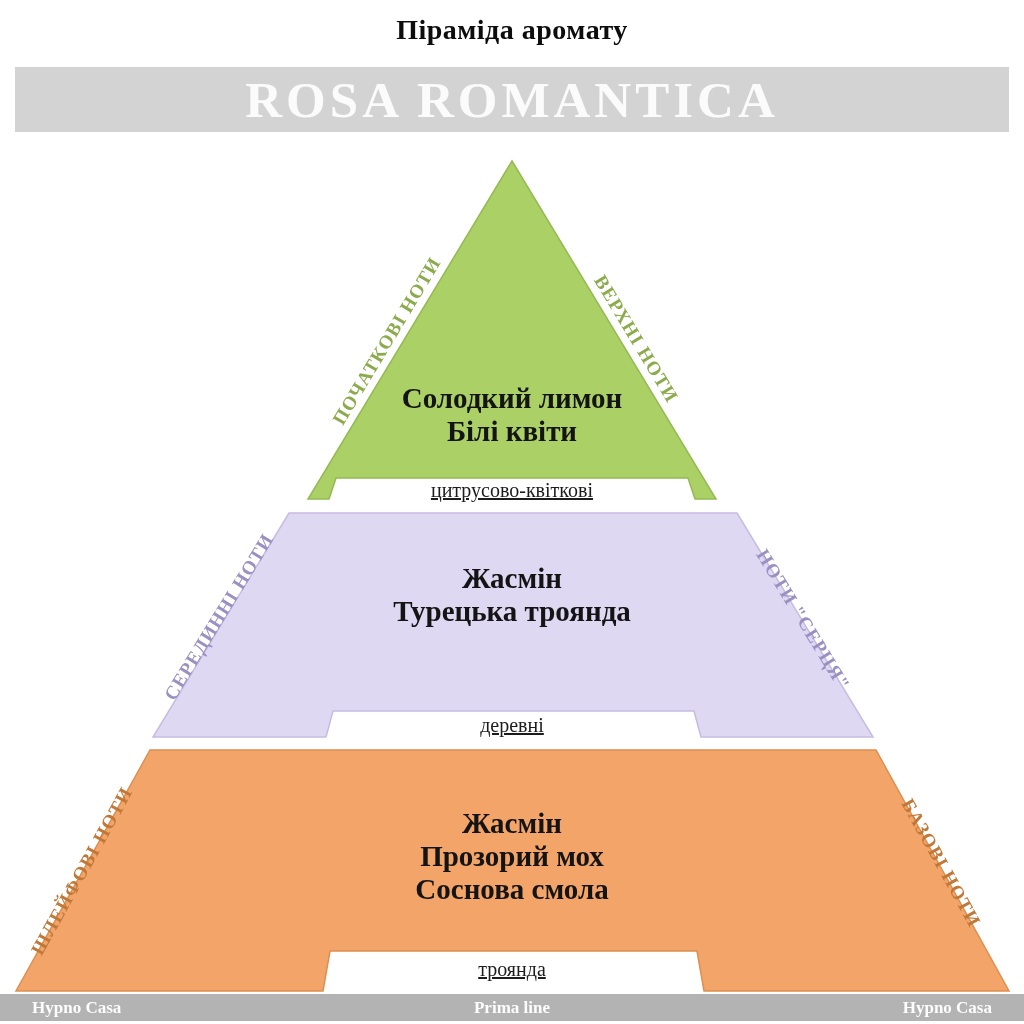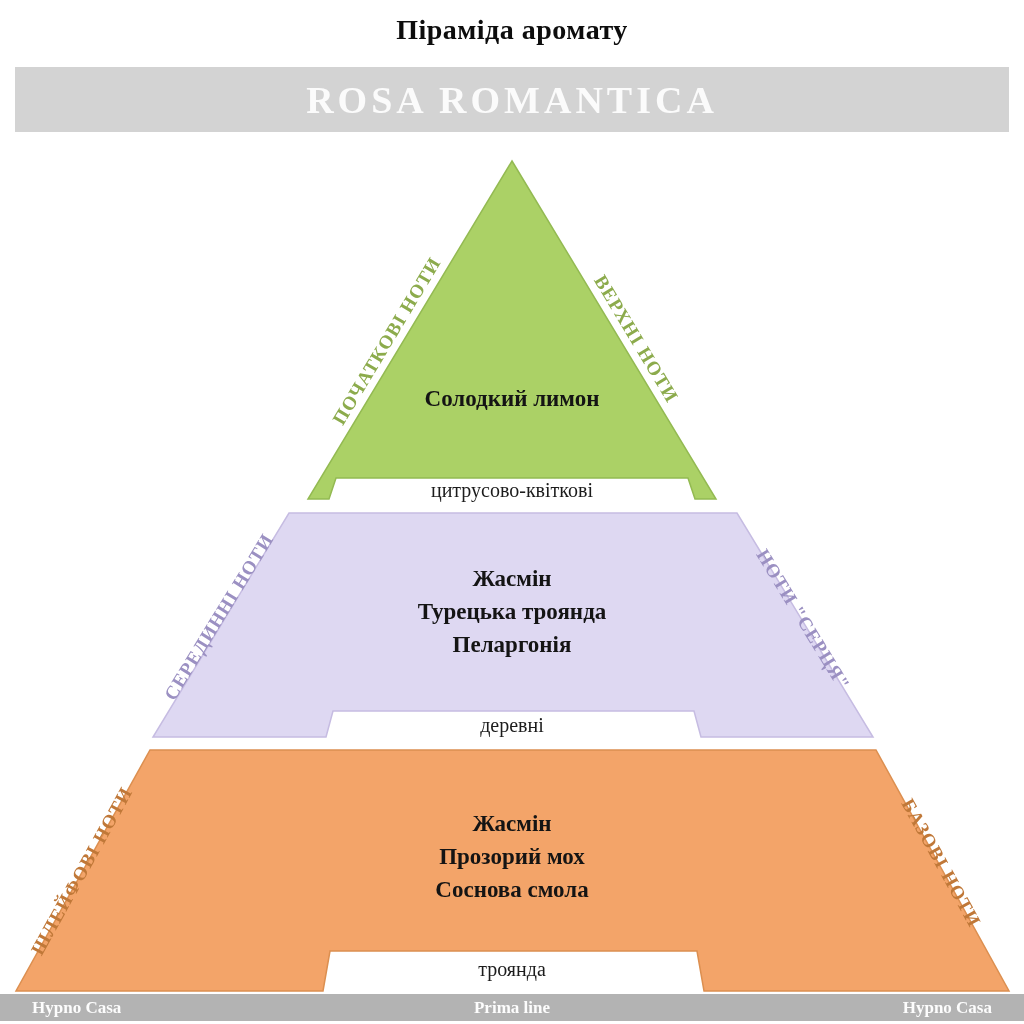--- a/index.html
+++ b/index.html
@@ -25,21 +25,21 @@
   }
   .banner {
     position: absolute;
     top: 67px; left: 15px;
     width: 994px; height: 65px;
     display: flex;
     align-items: center;
     justify-content: center;
   }
   .banner-text {
-    font-size: 38px;
+    font-size: 51px;
     font-weight: bold;
     letter-spacing: 4px;
     white-space: nowrap;
   }
   svg.pyramid-svg {
     position: absolute;
     top: 0; left: 0;
     width: 1024px; height: 1024px;
   }
   .side-label {
@@ -48,31 +48,32 @@
     font-weight: bold;
     font-size: 19px;
     letter-spacing: 1px;
   }
   .notes-block {
     position: absolute;
     left: 0;
     width: 1024px;
     text-align: center;
     font-weight: bold;
-    font-size: 23px;
+    font-size: 29px;
     color: #141414;
     line-height: 33px;
   }
   .family-label {
     position: absolute;
     left: 0;
     width: 1024px;
     text-align: center;
     font-size: 20px;
     color: #1c1c1c;
+    text-decoration: underline;
   }
   .footer-bar {
     position: absolute;
     top: 994px; left: 0;
     width: 1024px; height: 27px;
     display: flex;
     align-items: center;
     justify-content: space-between;
     padding: 0 32px;
     font-weight: bold;
@@ -95,29 +96,29 @@
   <svg class="pyramid-svg" viewBox="0 0 1024 1024">
     <polygon points="512,161 716,499 695,499 688,478 336,478 329,499 308,499" stroke-width="1.5" fill="#abd166" stroke="#93ba52"></polygon>
     <polygon points="289,513 737,513 873,737 701,737 694,711 333,711 326,737 153,737" stroke-width="1.5" fill="#ded8f2" stroke="#c6bce2"></polygon>
     <polygon points="150,750 876,750 1009,991 704,991 697,951 330,951 323,991 16,991" stroke-width="1.5" fill="#f3a469" stroke="#dc8f50"></polygon>
   </svg>
 
   <div class="side-label" style="left: 387px; top: 341px; transform: translate(-50%, -50%) rotate(-59deg); color: rgb(140, 171, 76);">ПОЧАТКОВІ НОТИ</div>
   <div class="side-label" style="left: 636px; top: 339px; transform: translate(-50%, -50%) rotate(59deg); color: rgb(140, 171, 76);">ВЕРХНІ НОТИ</div>
   <div class="notes-block" style="top:382px;">
     <div>Солодкий лимон</div>
+    <div>Білі квіти</div>
   </div>
   <div class="family-label" style="top:479px;">цитрусово-квіткові</div>
 
   <div class="side-label" style="left: 219px; top: 617px; transform: translate(-50%, -50%) rotate(-58.5deg); color: rgb(155, 144, 194);">СЕРЕДИННІ НОТИ</div>
   <div class="side-label" style="left: 803px; top: 620px; transform: translate(-50%, -50%) rotate(58.5deg); color: rgb(155, 144, 194);">НОТИ "СЕРЦЯ"</div>
   <div class="notes-block" style="top:562px;">
     <div>Жасмін</div>
     <div>Турецька троянда</div>
-    <div>Пеларгонія</div>
   </div>
   <div class="family-label" style="top:714px;">деревні</div>
 
   <div class="side-label" style="left: 82px; top: 871px; transform: translate(-50%, -50%) rotate(-61deg); color: rgb(192, 120, 56);">ШЛЕЙФОВІ НОТИ</div>
   <div class="side-label" style="left: 941px; top: 863px; transform: translate(-50%, -50%) rotate(61deg); color: rgb(192, 120, 56);">БАЗОВІ НОТИ</div>
   <div class="notes-block" style="top:807px;">
     <div>Жасмін</div>
     <div>Прозорий мох</div>
     <div>Соснова смола</div>
   </div>

